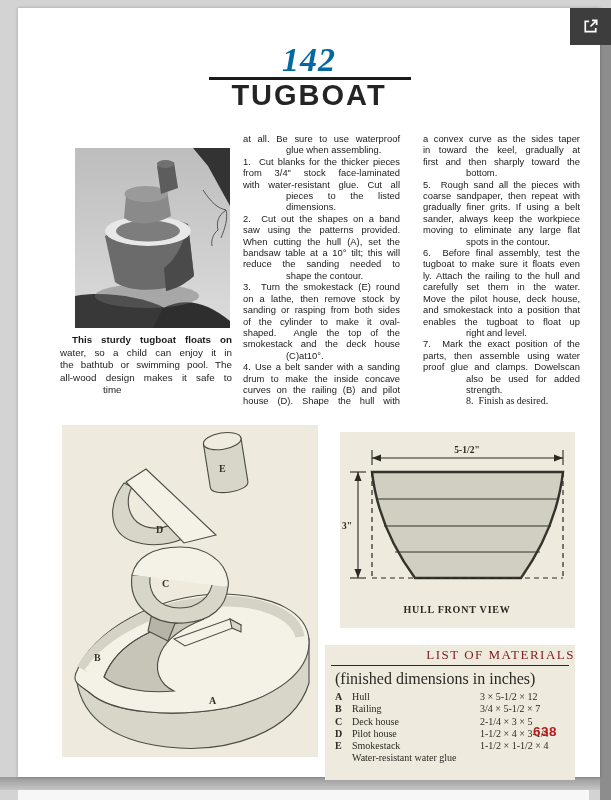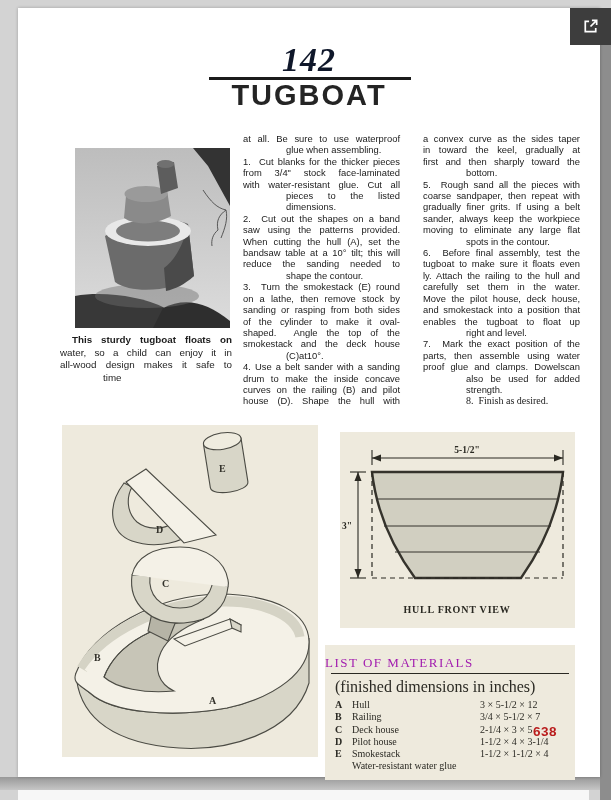--- a/index.html
+++ b/index.html
@@ -13,21 +13,21 @@
   .page-gap { position:absolute; left:0; top:777px; width:600px; height:13px;
               background:linear-gradient(#989898,#c6c6c6); }
   .next-page { position:absolute; left:18px; top:790px; width:571px; height:10px; background:#f7f7f7; }
 
   .ext-btn { position:absolute; top:8px; right:0; width:41px; height:37px; background:#3d3d3d;
              display:flex; align-items:center; justify-content:center; cursor:pointer; z-index:5; }
 
   
   .t142 { position:absolute; top:33px; left:0; width:100%; text-align:center;
           font-family:"Liberation Serif", serif; font-style:italic; font-weight:bold;
-          font-size:34px; color:#0f172a; letter-spacing:1px; }
+          font-size:34px; color:#0369a1; letter-spacing:1px; }
   .title-rule { position:absolute; top:69px; left:191px; width:202px; height:2.5px; background:#1b1b1b; }
   .tugboat { position:absolute; top:71px; left:0; width:100%; text-align:center;
              font-weight:bold; font-size:29px; letter-spacing:2px; color:#242424; }
 
   
   .photo { position:absolute; left:57px; top:140px; width:155px; height:180px; }
 
   
   .cap { position:absolute; left:42px; top:326px; width:172px; font-size:9.8px;
          line-height:12.5px; color:#1c1c1c; }
@@ -39,21 +39,21 @@
   .serif { font-family:"Liberation Serif", serif; font-size:10px; }
   .ind { text-indent:12px;font-weight:bold; }
 
   
   .panel { position:absolute; background:#eeeadd; }
   .panel-exploded { left:44px; top:417px; width:256px; height:332px; }
   .panel-hull { left:322px; top:424px; width:235px; height:196px; }
   .panel-mat { left:307px; top:637px; width:250px; height:135px;
                font-family:"Liberation Serif", serif; color:#2b2a24; }
 
-  .mat-title { text-align:left; font-size:13px; letter-spacing:1.5px; padding-top:10px; color:#a21caf; }
+  .mat-title { text-align:right; font-size:13px; letter-spacing:1.5px; padding-top:2px; color:#7f1d1d; }
   .mat-rule { margin:2px 6px 4px 6px; height:0; border-bottom:1.6px solid #2a2922; }
   .mat-sub { font-size:16px; padding:0 10px 3px 10px; }
   .mat-row { display:flex; padding:0 10px; line-height:12.3px; font-size:10px; }
   .mat-letter { width:17px; font-weight:bold; }
   .mat-name { width:128px; }
   .mat-dims { flex:1; }
 
   .pg-num { position:absolute; left:515px; top:716px; font-weight:bold; font-size:13.5px;
             color:#b91c1c; z-index:4; letter-spacing:0.5px; }
 
@@ -103,20 +103,21 @@
       <ellipse cx="71" cy="46" rx="21.5" ry="8" fill="#9a9a9a"></ellipse>
       <path d="M82,18 L99,14 L103,40 L86,46 Z" fill="#5d5d5d"></path>
       <ellipse cx="90.5" cy="16" rx="8.7" ry="4" fill="#707070"></ellipse>
     </svg>
   </div>
 
   <div class="cap">
 
   <div class="ln ind">This sturdy tugboat floats on</div>
       <div class="ln">water, so a child can enjoy it in</div>
+      <div class="ln">the bathtub or swimming pool. The</div>
       <div class="ln">all-wood design makes it safe to</div>
       <div class="ln pend">time</div>
     </div>
 
   <div class="col col-mid">
 
   <div class="ln">at all. Be sure to use waterproof</div>
       <div class="ln pend">glue when assembling.</div>
       <div class="ln">1.&nbsp; Cut blanks for the thicker pieces</div>
       <div class="ln">from 3/4" stock face-laminated</div>

